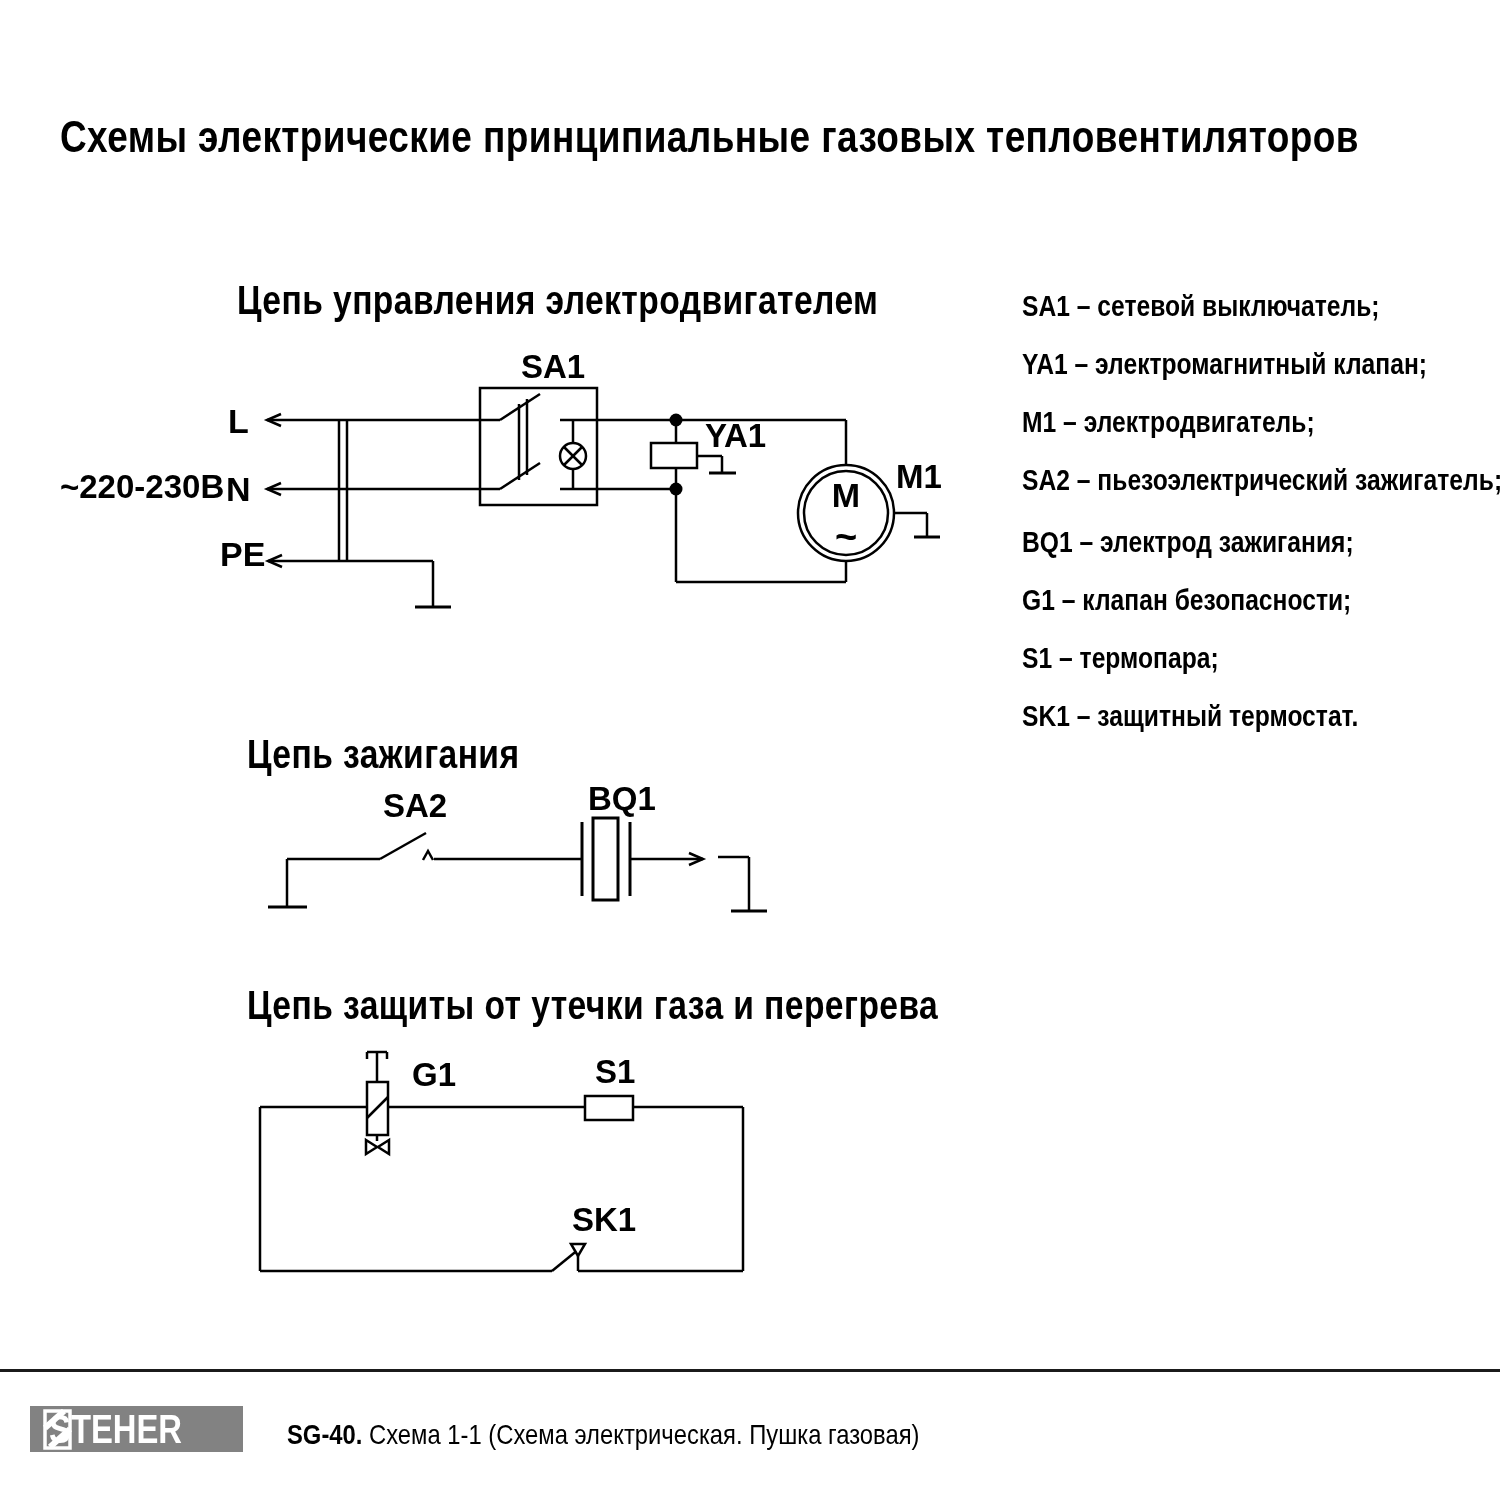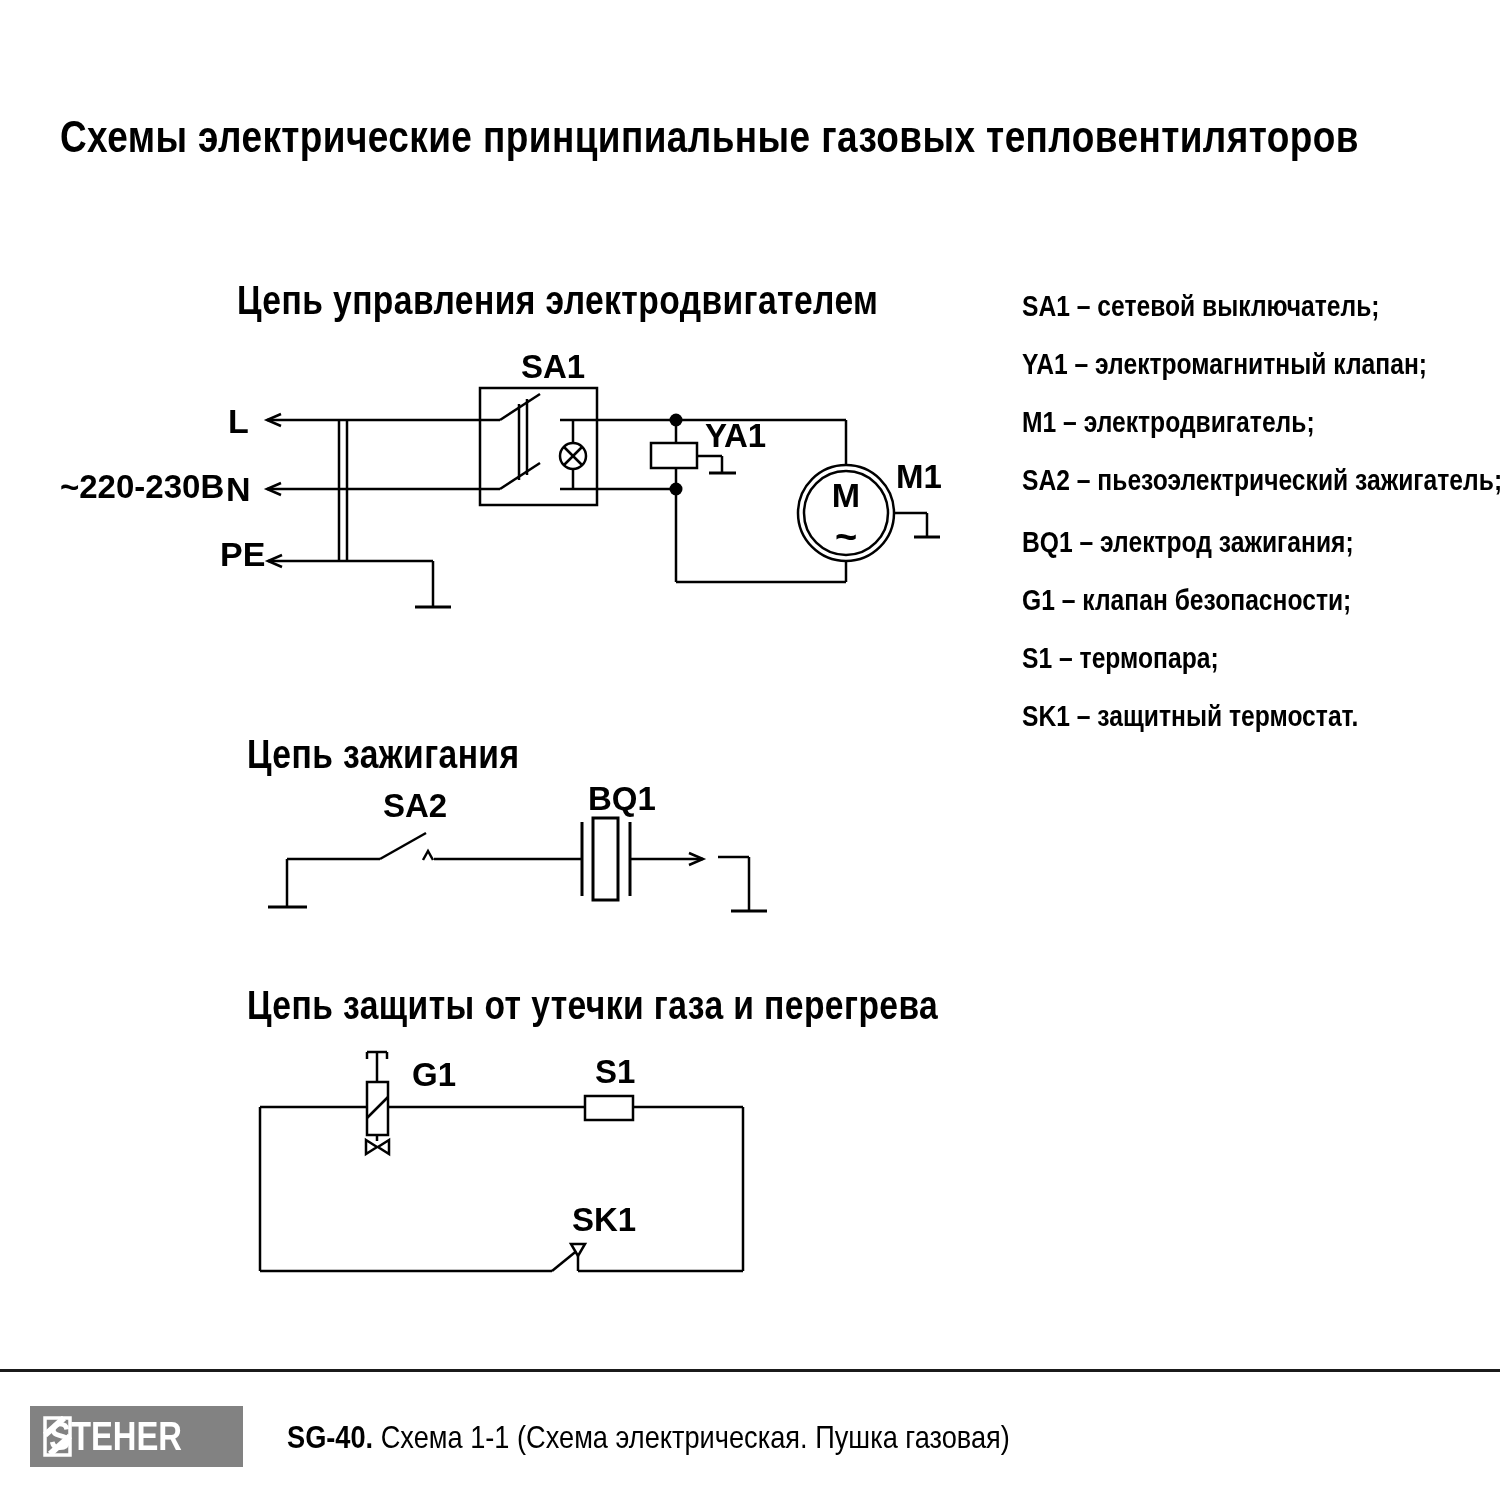--- a/index.html
+++ b/index.html
@@ -16,25 +16,25 @@
   .legend-row{position:absolute;left:0;font-size:29px;font-weight:bold;
               transform:scaleX(0.85);transform-origin:0 0;white-space:nowrap;}
   svg{position:absolute;}
   svg line,svg polyline,svg path,svg rect,svg circle{vector-effect:none;}
   .wire{stroke:#000;stroke-width:2.5;fill:none;}
   .thick{stroke:#000;stroke-width:3;fill:none;}
   .whitefill{fill:#fff;}
   .dot{fill:#000;stroke:none;}
   .lbl{font-family:"Liberation Sans",sans-serif;font-weight:bold;fill:#000;}
   .footer-rule{left:0;top:1369px;width:1500px;height:3px;background:#1b1b1b;}
-  .logo{left:30px;top:1406px;width:213px;height:61px;background:#828282;
+  .logo{left:30px;top:1406px;width:213px;height:46px;background:#828282;
         display:flex;align-items:center;padding-left:13px;box-sizing:border-box;}
   .logo-text{color:#fff;font-size:41px;font-weight:bold;letter-spacing:0px;
              transform:scaleX(0.8);transform-origin:0 50%;margin-left:6px;white-space:nowrap;}
-  .caption{left:287px;top:1419px;font-size:32px;white-space:nowrap;}
+  .caption{left:287px;top:1419px;font-size:28px;white-space:nowrap;}
   .caption .model{font-weight:bold;}
   .caption-wrap{transform:scaleX(0.85);transform-origin:0 0;}
 </style>
 </head>
 <body>
 
 <div class="abs main-title condensed">Схемы электрические принципиальные газовых тепловентиляторов</div>
 
 <div class="abs circuit-title condensed" id="ct1">Цепь управления электродвигателем</div>
 

